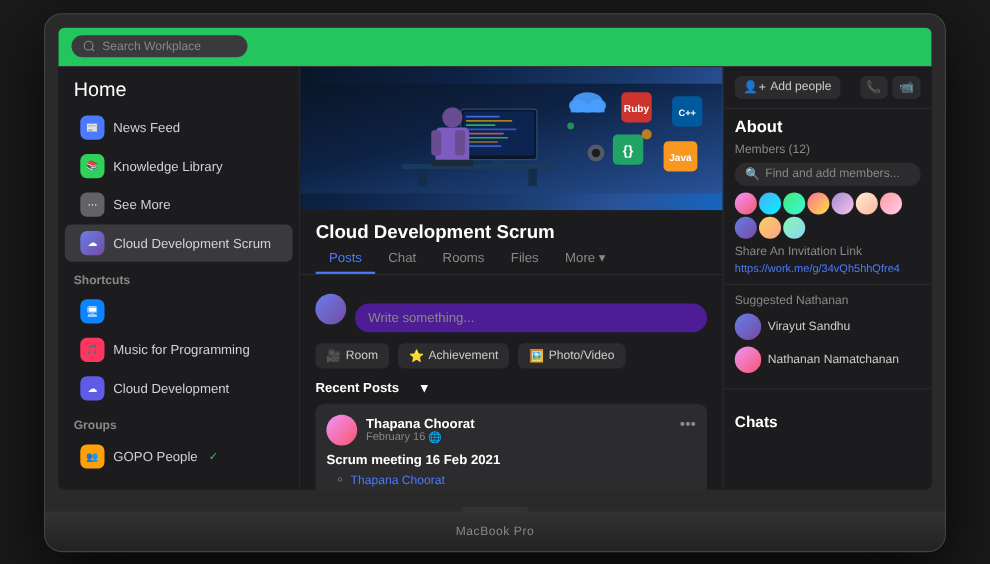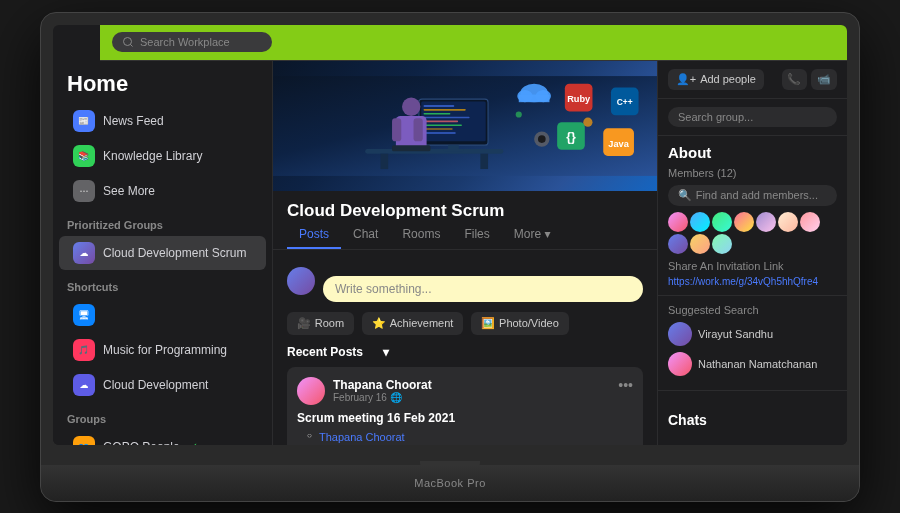--- a/index.html
+++ b/index.html
@@ -60,27 +60,26 @@
       left: 50%;
       transform: translateX(-50%);
       width: 60px;
       height: 6px;
       background: #333;
       border-radius: 0 0 4px 4px;
     }
 
     
     .top-bar {
-      background: #84cc16;
+      background: #22c55e;
       height: 36px;
       display: flex;
       align-items: center;
       padding: 0 12px;
       border-bottom: 1px solid #333;
-      margin-left: 47px;
     }
 
     .search-bar {
       background: #3a3a3c;
       border-radius: 20px;
       padding: 4px 10px;
       display: flex;
       align-items: center;
       gap: 6px;
       width: 160px;
@@ -104,22 +103,22 @@
       background: #1c1c1e;
       border-right: 1px solid #2c2c2e;
       overflow-y: auto;
       flex-shrink: 0;
       padding-bottom: 12px;
     }
 
     .sidebar::-webkit-scrollbar { width: 0; }
 
     .sidebar-section-title {
-      font-size: 22px;
-      font-weight: 700;
+      font-size: 18px;
+      font-weight: 400;
       color: #fff;
       padding: 10px 14px 6px;
     }
 
     .sidebar-item {
       display: flex;
       align-items: center;
       gap: 8px;
       padding: 6px 14px;
       cursor: pointer;
@@ -233,21 +232,21 @@
     .avatar-small {
       width: 28px;
       height: 28px;
       border-radius: 50%;
       background: linear-gradient(135deg, #667eea, #764ba2);
       flex-shrink: 0;
     }
 
     .write-input {
       flex: 1;
-      background: #fef9c3;
+      background: #4c1d95;
       border-radius: 20px;
       padding: 6px 12px;
       font-size: 12px;
       color: #888;
       margin-top: 16px;
     }
 
     .post-actions {
       display: flex;
       gap: 8px;
@@ -535,21 +534,20 @@
         </div>
         <div class="sidebar-item">
           <div class="icon-square" style="background:#30d158;">📚</div>
           <span>Knowledge Library</span>
         </div>
         <div class="sidebar-item">
           <div class="icon-square" style="background:#636366;">⋯</div>
           <span>See More</span>
         </div>
 
-        <div class="sidebar-category">Prioritized Groups</div>
 
         <div class="sidebar-item active">
           <div class="icon-square" style="background:linear-gradient(135deg,#667eea,#764ba2);">☁</div>
           <span>Cloud Development Scrum</span>
         </div>
 
         <div class="sidebar-category">Shortcuts</div>
 
         <div class="sidebar-item">
           <div class="icon-square" style="background:#0a84ff;">🖥</div>
@@ -708,25 +706,20 @@
           <div class="add-people-btn">
             <span>👤+</span>
             <span>Add people</span>
           </div>
           <div class="header-actions">
             <div class="call-btn">📞</div>
             <div class="call-btn">📹</div>
           </div>
         </div>
 
-        <div class="right-search">
-          <div class="right-search-input">
-            <span>Search group...</span>
-          </div>
-        </div>
 
         <div class="right-section">
           <div class="right-section-title">About</div>
           <div class="members-count">Members (12)</div>
           <div class="members-search">
             <span>🔍</span>
             <span>Find and add members...</span>
           </div>
 
           <div class="member-avatars">
@@ -739,21 +732,21 @@
             <div class="member-avatar av7" style="width:20px;height:20px;border-radius:50%;display:inline-block;"></div>
             <div class="member-avatar av8" style="width:20px;height:20px;border-radius:50%;display:inline-block;"></div>
             <div class="member-avatar av9" style="width:20px;height:20px;border-radius:50%;display:inline-block;"></div>
             <div class="member-avatar av10" style="width:20px;height:20px;border-radius:50%;display:inline-block;"></div>
           </div>
           <div class="share-link-title">Share An Invitation Link</div>
           <div class="share-link-url">https://work.me/g/34vQh5hhQfre4</div>
         </div>
 
         <div class="right-section">
-          <div style="font-size:11px;color:#888;margin-bottom:6px;">Suggested Search</div>
+          <div style="font-size:11px;color:#888;margin-bottom:6px;">Suggested Nathanan</div>
           <div class="suggested-member">
             <div style="width:24px;height:24px;border-radius:50%;background:linear-gradient(135deg,#667eea,#764ba2);flex-shrink:0;"></div>
             <span class="suggested-name">Virayut Sandhu</span>
           </div>
           <div class="suggested-member">
             <div style="width:24px;height:24px;border-radius:50%;background:linear-gradient(135deg,#f093fb,#f5576c);flex-shrink:0;"></div>
             <span class="suggested-name">Nathanan Namatchanan</span>
           </div>
         </div>
 

